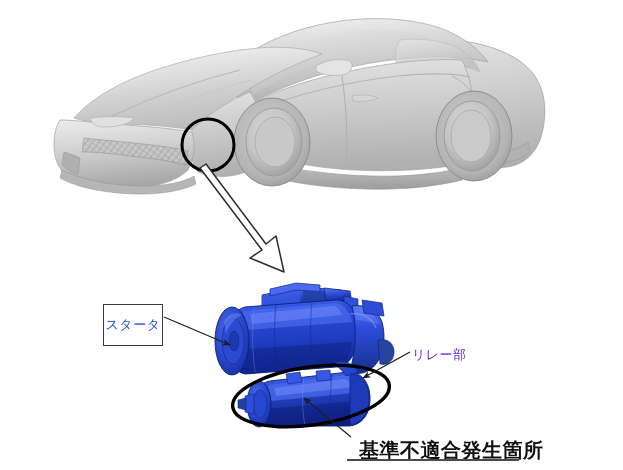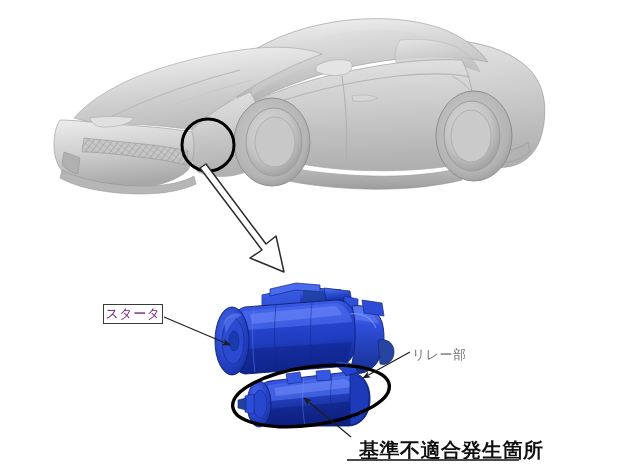--- a/index.html
+++ b/index.html
@@ -23,39 +23,39 @@
     top: 0;
     width: 623px;
     height: 470px;
   }
   
   #starter-label-box {
     position: absolute;
     left: 103px;
     top: 304px;
     width: 60px;
-    height: 20px;
+    height: 42px;
     border: 1.3px solid #3a3a3a;
     background: #ffffff;
     box-sizing: border-box;
     display: flex;
     align-items: center;
     justify-content: center;
     font-size: 13px;
-    color: #701a75;
+    color: #1d4ed8;
     letter-spacing: 0.5px;
     white-space: nowrap;
   }
   
   #relay-label {
     position: absolute;
     left: 412px;
     top: 346px;
     font-size: 13px;
-    color: #737373;
+    color: #6d28d9;
     letter-spacing: 0.5px;
     white-space: nowrap;
   }
   
   #fault-label {
     position: absolute;
     left: 359px;
     top: 437px;
     font-size: 20px;
     font-weight: bold;

